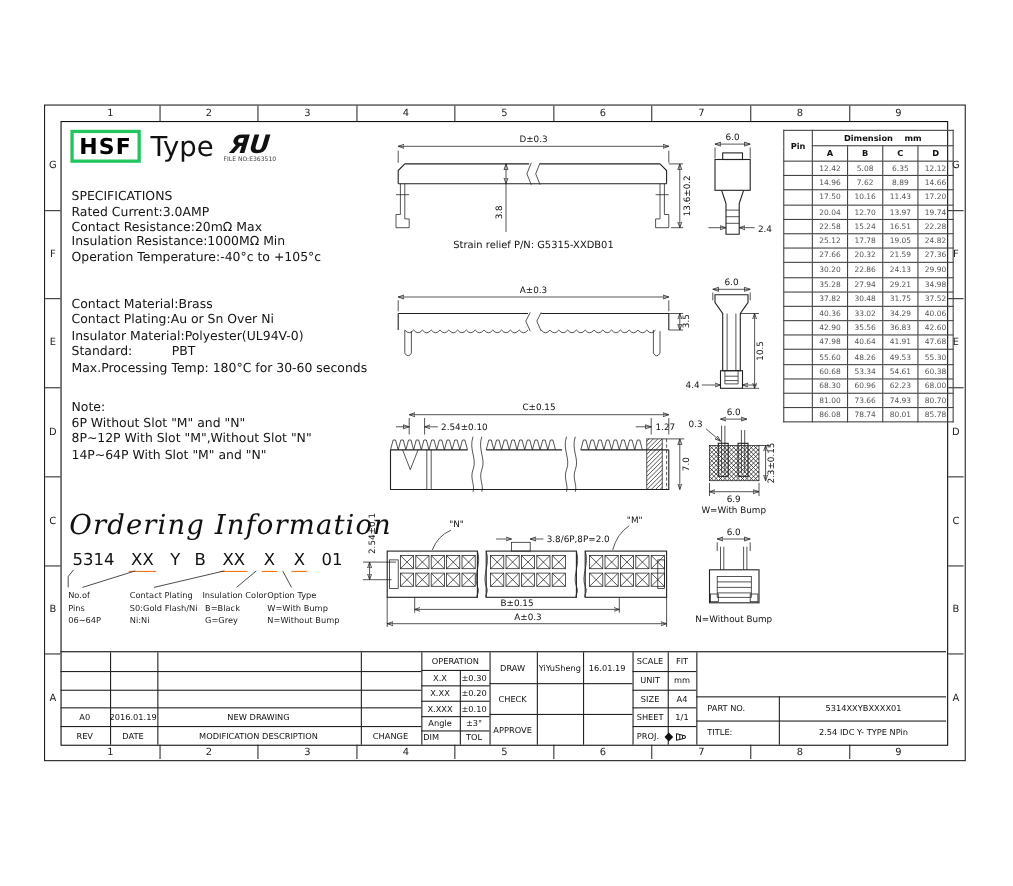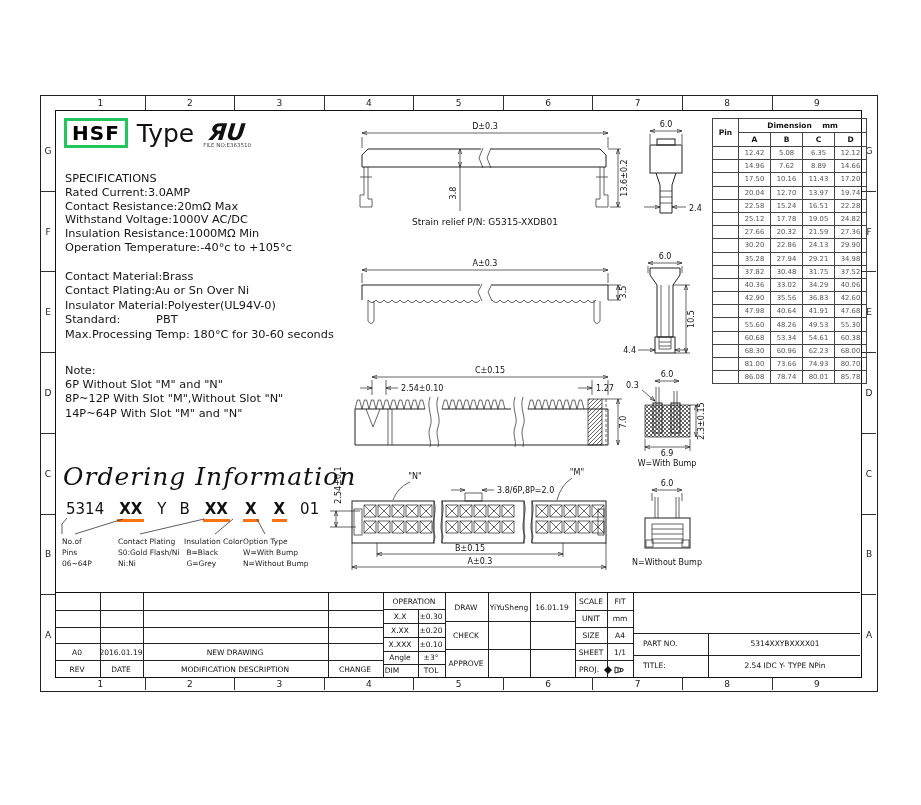--- a/index.html
+++ b/index.html
@@ -34,21 +34,21 @@
   .sb2{top:250px;}
   .sb2 div{line-height:14.4px;}
   .sb3{top:344px;}
   .sb3 div{line-height:14.2px;}
   
   .ord-title{position:absolute;left:63px;top:462px;font-family:"DejaVu Serif",serif;
              font-style:italic;font-size:25px;color:#111;letter-spacing:1px;}
   .ord-code{position:absolute;left:66px;top:500px;font-size:15px;color:#111;}
   .ord-code span{display:inline-block;}
   .cp{margin-left:13px;}
-  .cp.u{border-bottom:3px solid #f97316;padding:0 2px 1px 2px;font-weight:bold;}
+  .cp.u{border-bottom:1px solid #f97316;padding:0 2px 1px 2px;}
   .legend{position:absolute;top:537px;font-size:7.5px;color:#222;}
   .legend div{white-space:pre;line-height:10.8px;}
   .lg1{left:62px;} .lg2{left:118px;} .lg3{left:184px;} .lg4{left:243px;}
   .leaders{position:absolute;left:55px;top:470px;width:300px;height:85px;pointer-events:none;}
   
   .dimtbl{position:absolute;left:712px;top:118px;}
   table{border-collapse:collapse;table-layout:fixed;width:154px;}
   th,td{border:1px solid #444;padding:0;text-align:center;overflow:hidden;}
   th{font-size:7.5px;font-weight:600;color:#111;height:13px;white-space:pre;}
   td.pin{font-size:7.5px;font-weight:600;color:#000;height:12.2px;padding-left:46px;}
@@ -122,21 +122,21 @@
     <div class="hsf-box">HSF</div>
     <div class="rohs">Type</div>
     <div class="ulmark">
       <div class="mk">ЯU</div>
       <div class="fileno">FILE NO:E363510</div>
     </div>
   </div>
 
   <div class="specblock sb1">
     <div>SPECIFICATIONS</div>
-    <div><div>Rated Current:3.0AMP</div><div>Contact Resistance:20mΩ Max</div><div>Withstand Voltage:1000V AC/DC</div><div>Insulation Resistance:1000MΩ Min</div><div>Operation Temperature:-40°c to +105°c</div></div>
+    <div><div>Rated Current:3.0AMP</div><div>Contact Resistance:20mΩ Max</div><div>Insulation Resistance:1000MΩ Min</div><div>Operation Temperature:-40°c to +105°c</div></div>
   </div>
   <div class="specblock sb2">
     <div><div>Contact Material:Brass</div><div>Contact Plating:Au or Sn Over Ni</div><div>Insulator Material:Polyester(UL94V-0)</div><div>Standard:          PBT</div><div>Max.Processing Temp: 180°C for 30-60 seconds</div></div>
   </div>
   <div class="specblock sb3">
     <div>Note:</div>
     <div><div>6P Without Slot "M" and "N"</div><div>8P~12P With Slot "M",Without Slot "N"</div><div>14P~64P With Slot "M" and "N"</div></div>
   </div>
 
   <div class="ord-title">Ordering Information</div>

